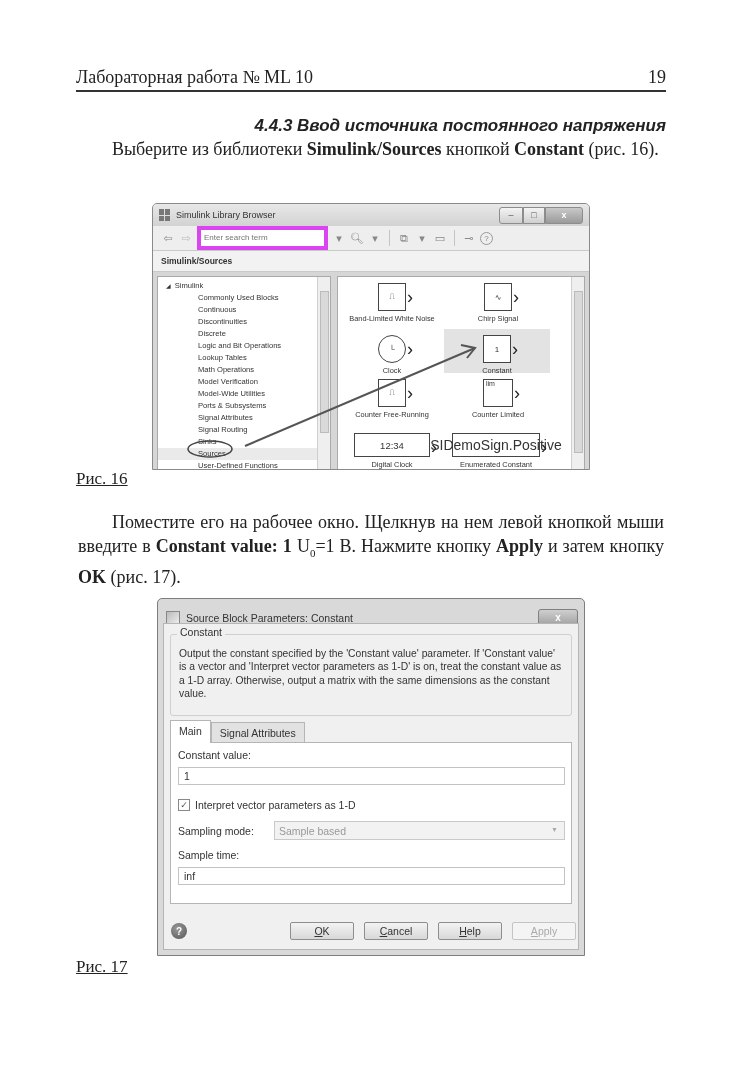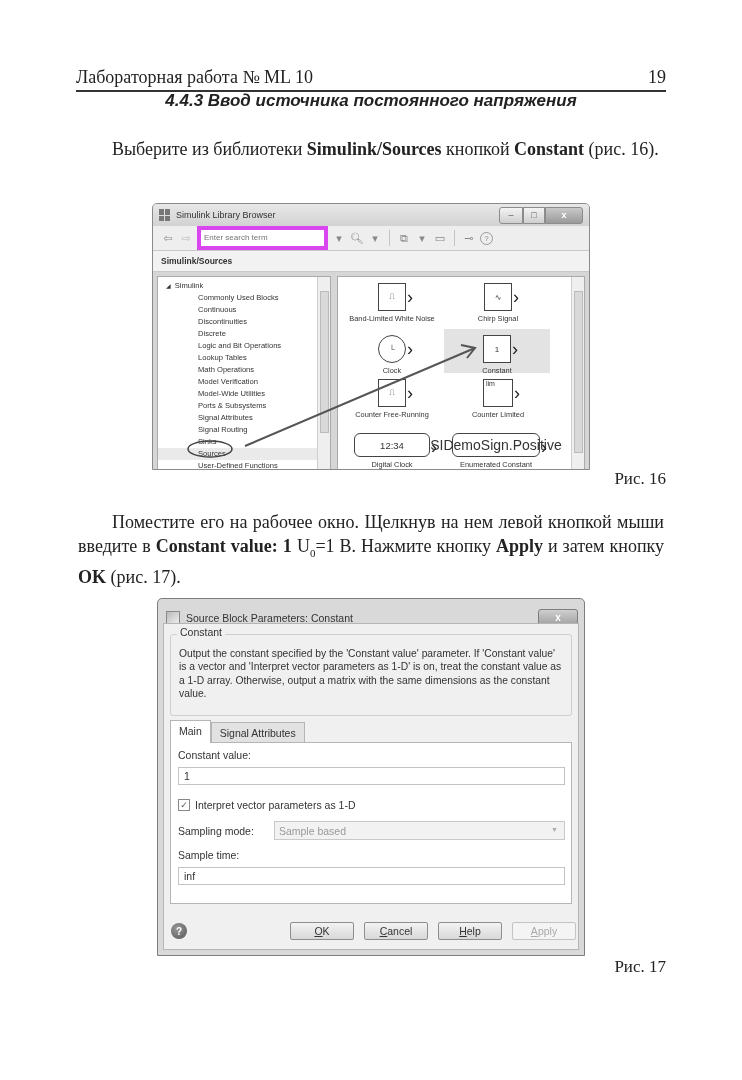--- a/index.html
+++ b/index.html
@@ -8,31 +8,31 @@
     font-family: "Liberation Serif", "DejaVu Serif", serif; color: #222;
     overflow: hidden;
   }
   .page-header {
     position: absolute; left: 76px; top: 64px; width: 590px; height: 28px;
     border-bottom: 2px solid #333;
     display: flex; justify-content: space-between; align-items: flex-end;
     font-size: 18px; padding-bottom: 2px; box-sizing: border-box;
   }
   .section-title {
-    position: absolute; left: 76px; top: 91px; width: 590px; text-align: center;
+    position: absolute; left: 76px; top: 116px; width: 590px; text-align: right;
     font-family: "Liberation Sans", "DejaVu Sans", sans-serif; font-style: italic; font-weight: bold;
     font-size: 17px;
   }
   .para {
     position: absolute; left: 78px; width: 586px; font-size: 18px; line-height: 24px;
     text-align: justify;
   }
   .para .indent { display: inline-block; width: 34px; }
   .para b { font-weight: bold; }
-  .caption { position: absolute; left: 76px; width: 590px; text-align: right; font-size: 17px; }
+  .caption { position: absolute; left: 76px; width: 590px; text-align: left; font-size: 17px; text-decoration: underline; }
 
   
   .libwin {
     position: absolute; left: 152px; top: 203px; width: 436px; height: 265px;
     background: #dcdcdc; border: 1px solid #8a8a8a; border-radius: 5px 5px 0 0;
     font-family: "Liberation Sans", "DejaVu Sans", sans-serif; overflow: hidden;
   }
   .libwin .titlebar {
     height: 22px; display: flex; align-items: center; padding-left: 6px;
     background: linear-gradient(#e8e8e8, #d2d2d2); font-size: 9px; color: #333;
@@ -72,21 +72,21 @@
   .blocks { flex: 1; background: #fff; border: 1px solid #aaa; position: relative; overflow: hidden; }
   .blocks .vscroll { position: absolute; right: 0; top: 0; width: 12px; height: 100%; background: #efefef; border-left: 1px solid #cfcfcf; }
   .blocks .vscroll .thumb { position: absolute; left: 2px; top: 14px; width: 7px; height: 160px; background: #d9d9d9; border: 1px solid #bbb; }
   .blk { position: absolute; width: 100px; text-align: center; font-size: 7.4px; color: #333; }
   .blk .sym {
     margin: 0 auto 3px auto; width: 26px; height: 26px; border: 1px solid #444; background: #fff;
     position: relative; display: flex; align-items: center; justify-content: center; font-size: 8px;
   }
   .blk .sym::after { content: "\203A"; position: absolute; right: -8px; top: 3px; font-size: 18px; color: #222; }
   .blk .sym.round { border-radius: 50%; }
-  .blk .sym.wide { width: 74px; height: 22px; font-size: 9.5px; border-radius: 6px; }
+  .blk .sym.wide { width: 74px; height: 22px; font-size: 9.5px; }
   .blk.hl { background: #e3e3e3; }
   .arrow-svg { position: absolute; left: 0; top: 0; pointer-events: none; }
 
   
   .dlg {
     position: absolute; left: 157px; top: 598px; width: 426px; height: 356px;
     background: #d9d9d9; border: 1px solid #7d7d7d; border-radius: 5px 5px 0 0;
     font-family: "Liberation Sans", "DejaVu Sans", sans-serif; color: #333;
   }
   .dlg .titlebar { height: 37px; display: flex; align-items: center; padding-left: 8px; font-size: 10.5px; }

